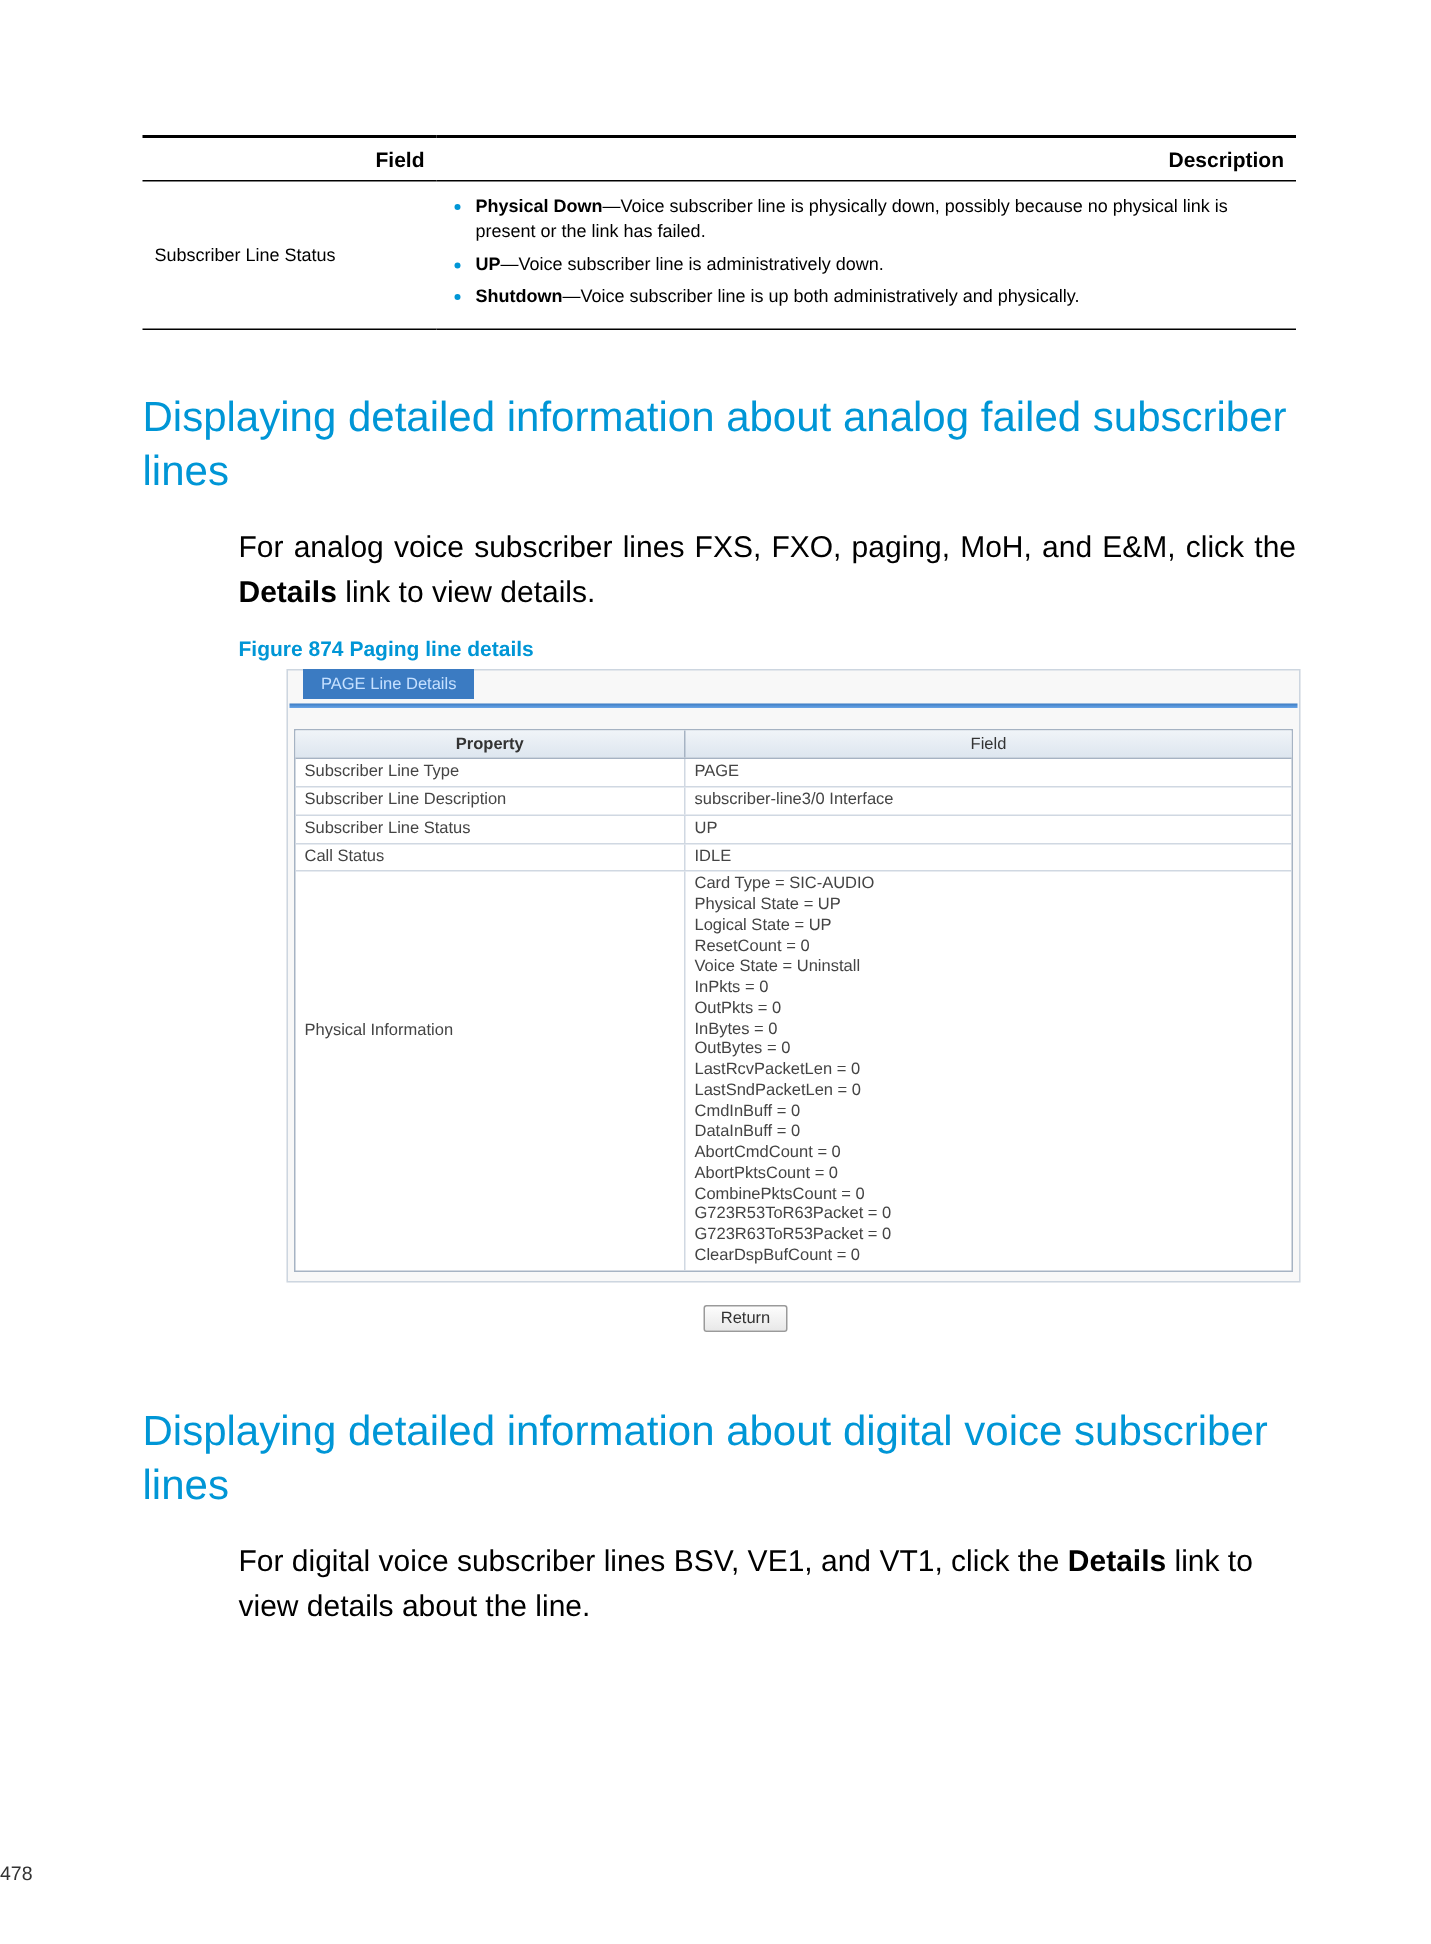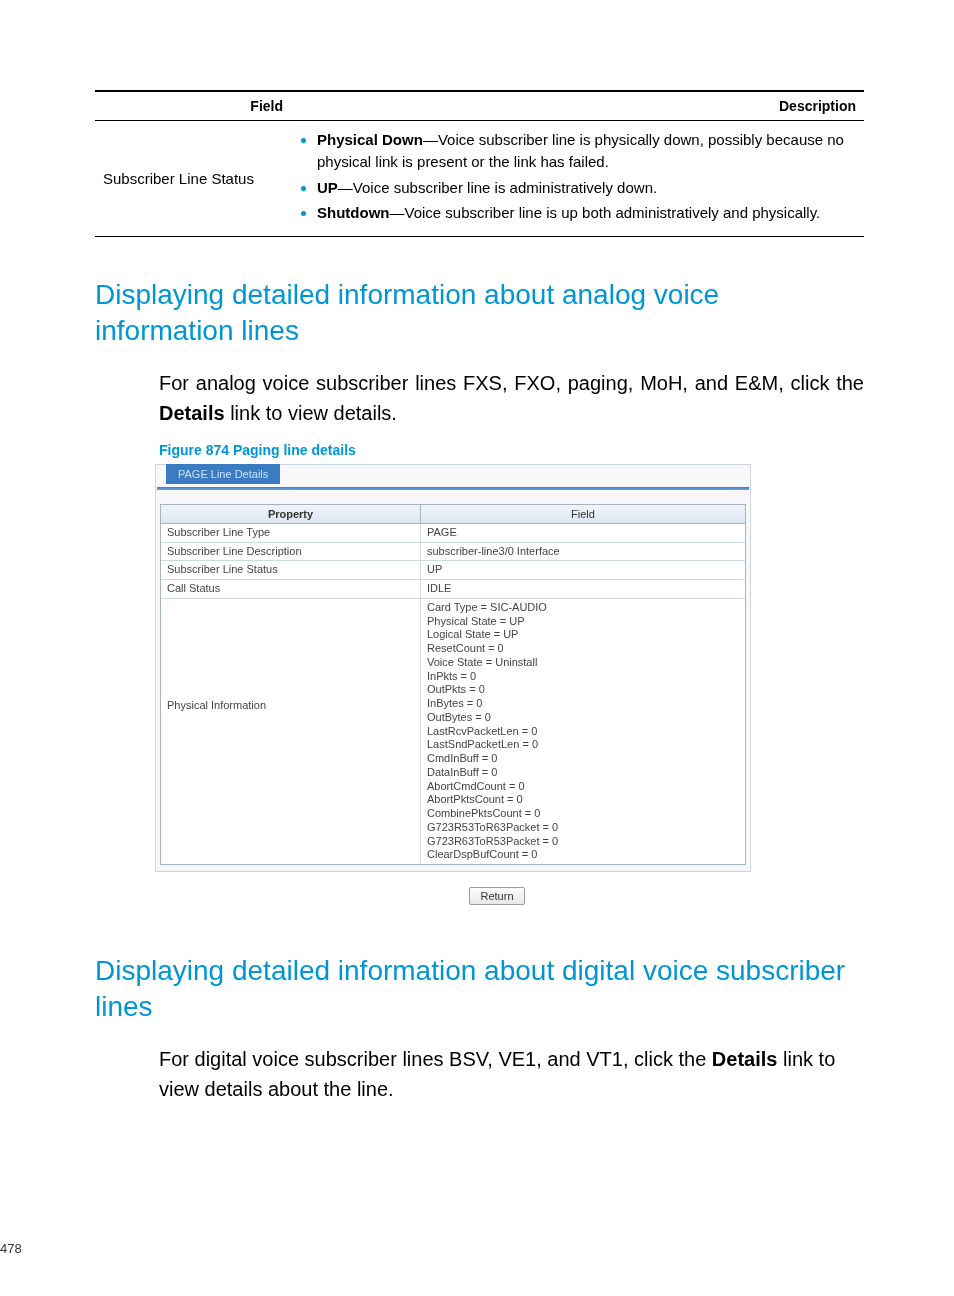--- a/index.html
+++ b/index.html
@@ -22,21 +22,21 @@
     border-bottom: 1px solid #000;
   }
   .top-table th {
     text-align: right;
     font-weight: bold;
     font-size: 14px;
     padding: 6px 8px;
     border-bottom: 1px solid #000;
   }
   .top-table td {
-    font-size: 15px;
+    font-size: 12px;
     padding: 8px 8px;
     vertical-align: middle;
   }
   .desc-list {
     margin: 0;
     padding-left: 18px;
   }
   .desc-list li {
     margin-bottom: 4px;
     line-height: 1.45;
@@ -60,22 +60,22 @@
   .body-text.justify {
     text-align: justify;
   }
   .figure-caption {
     color: #0096d6;
     font-weight: bold;
     font-size: 14px;
     margin: 6px 0 6px 64px;
   }
   .ui-panel {
-    margin-left: 60px;
-    width: 596px;
+    margin-left: 96px;
+    width: 676px;
     border: 1px solid #cdd6e0;
     background: #f8f8f8;
     box-sizing: border-box;
   }
   .ui-tab-row {
     position: relative;
     height: 22px;
   }
   .ui-tab {
     position: absolute;
@@ -175,21 +175,21 @@
           <ul class="desc-list">
             <li><span class="bold">Physical Down</span><span>—Voice subscriber line is physically down, possibly because no physical link is present or the link has failed.</span></li>
             <li><span class="bold">UP</span><span>—Voice subscriber line is administratively down.</span></li>
             <li><span class="bold">Shutdown</span><span>—Voice subscriber line is up both administratively and physically.</span></li>
           </ul>
         </td>
       </tr>
     </tbody>
   </table>
 
-  <h2 class="h2">Displaying detailed information about analog voice information lines</h2>
+  <h2 class="h2">Displaying detailed information about analog failed subscriber lines</h2>
 
   <p class="body-text justify">
     <span>For analog voice subscriber lines FXS, FXO, paging, MoH, and E&amp;M, click the </span><span class="bold">Details</span><span> link to view details.</span>
   </p>
 
   <div class="figure-caption">Figure 874 Paging line details</div>
 
   <div class="ui-panel">
     <div class="ui-tab-row">
       <div class="ui-tab">PAGE Line Details</div>

